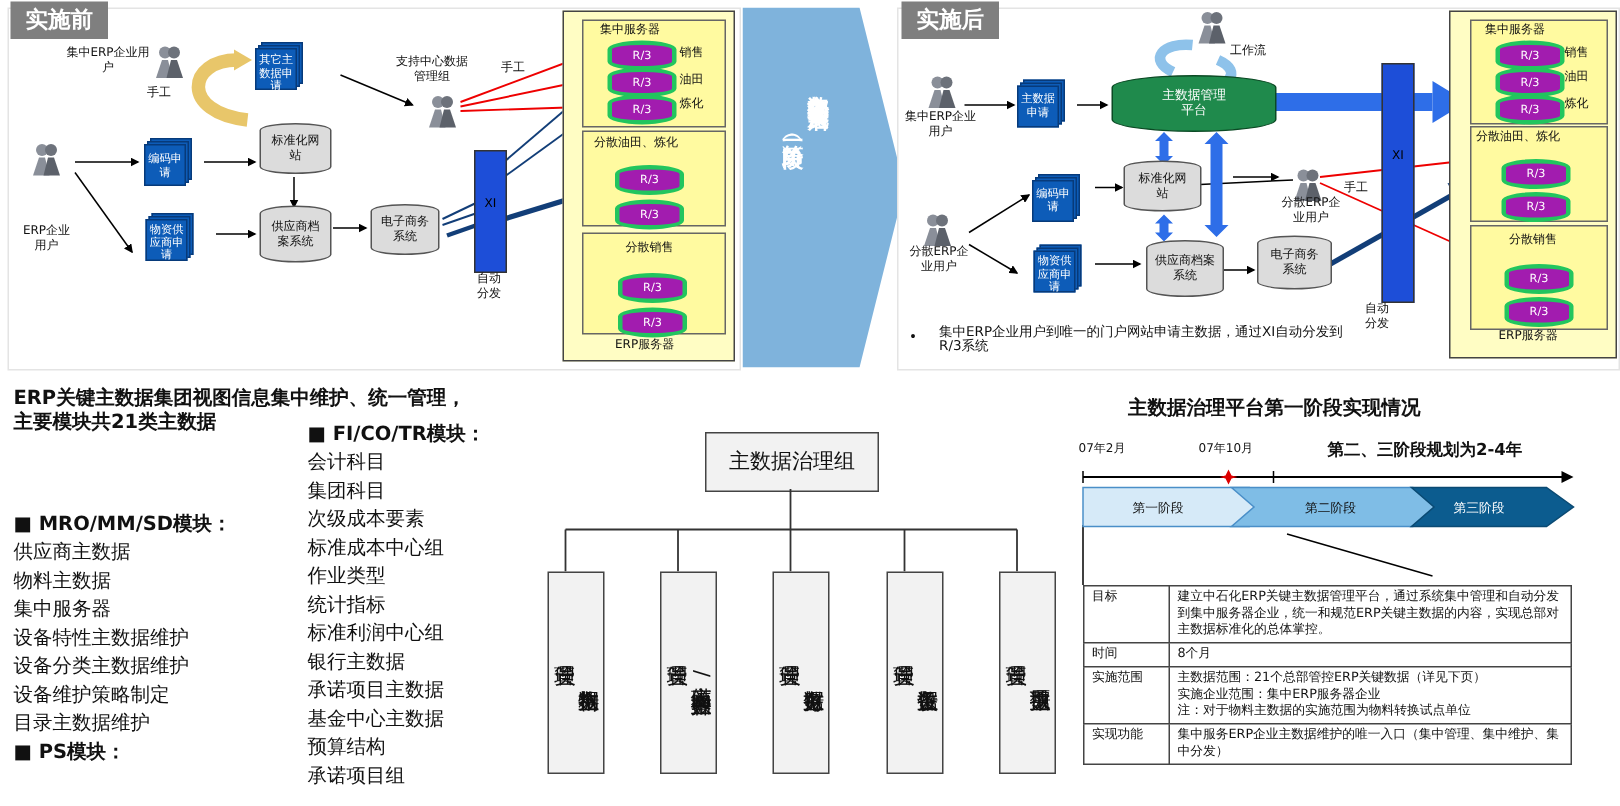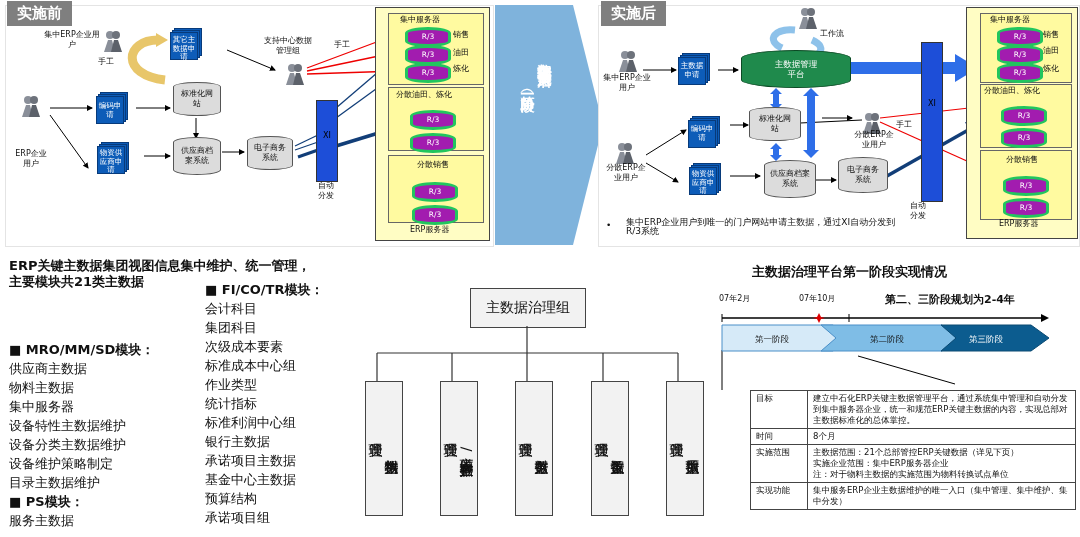--- a/index.html
+++ b/index.html
@@ -16,21 +16,21 @@
   .yel{position:absolute;background:#fffdc4;border:1px solid #444;}
   .yelin{position:absolute;background:#fffaa0;border:1px solid #666;}
   .xi{position:absolute;background:#1d4ed8;border:1px solid #333;color:#000;font-size:8px;text-align:center;}
   .person{position:absolute;width:22px;height:24px;}
   .mid-arrow{position:absolute;left:495px;top:5px;width:108px;height:240px;}
   .mid-text{position:absolute;color:#fff;font-weight:bold;writing-mode:vertical-rl;font-size:14px;line-height:16px;letter-spacing:1px;}
   .list{position:absolute;font-size:13px;line-height:19px;}
   .list .h{font-weight:bold;}
   .org-box{position:absolute;border:1px solid #444;background:#f2f2f2;}
   .vert{writing-mode:vertical-rl;font-size:14px;line-height:16px;position:absolute;}
-  table.info{position:absolute;left:750px;top:390px;width:326px;border-collapse:collapse;font-size:8.5px;line-height:11px;}
+  table.info{position:absolute;left:722px;top:390px;width:326px;border-collapse:collapse;font-size:8.5px;line-height:11px;}
   table.info td{border:1px solid #444;padding:2px 5px;vertical-align:top;}
   table.info td.k{width:46px;}
 </style>
 </head>
 <body>
 
 <div class="panel" style="left:5px;top:5px;width:487px;height:240px;"></div>
 <div class="tag" style="left:7px;top:1px;">实施前</div>
 
 <svg class="abs" style="left:0;top:0;" width="495" height="248">
@@ -274,21 +274,20 @@
 <div class="list" style="left:9px;top:296px;margin-top:44px;" id="listL">
     <div class="h">■  MRO/MM/SD模块：</div>
     <div class="i">供应商主数据</div>
     <div class="i">物料主数据</div>
     <div class="i">集中服务器</div>
     <div class="i">设备特性主数据维护</div>
     <div class="i">设备分类主数据维护</div>
     <div class="i">设备维护策略制定</div>
     <div class="i">目录主数据维护</div>
     <div class="h">■  PS模块：</div>
-    <div class="i">服务主数据</div>
   </div>
 <div class="list" style="left:205px;top:280px;" id="listR">
     <div class="h">■  FI/CO/TR模块：</div>
     <div class="i">会计科目</div>
     <div class="i">集团科目</div>
     <div class="i">次级成本要素</div>
     <div class="i">标准成本中心组</div>
     <div class="i">作业类型</div>
     <div class="i">统计指标</div>
     <div class="i">标准利润中心组</div>

